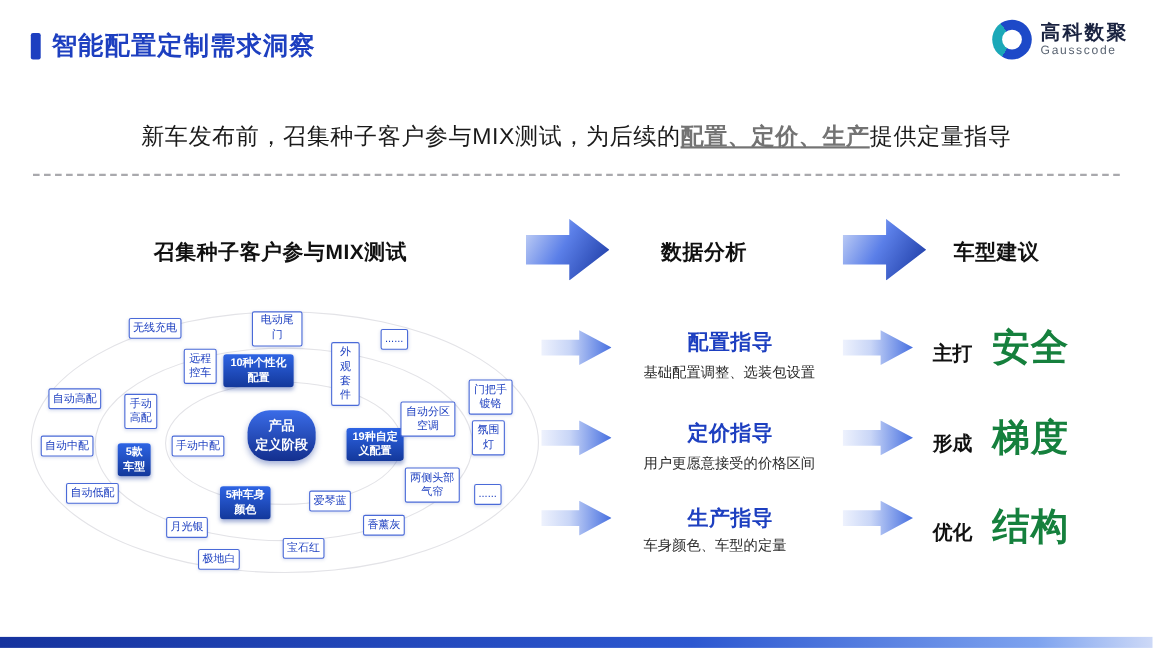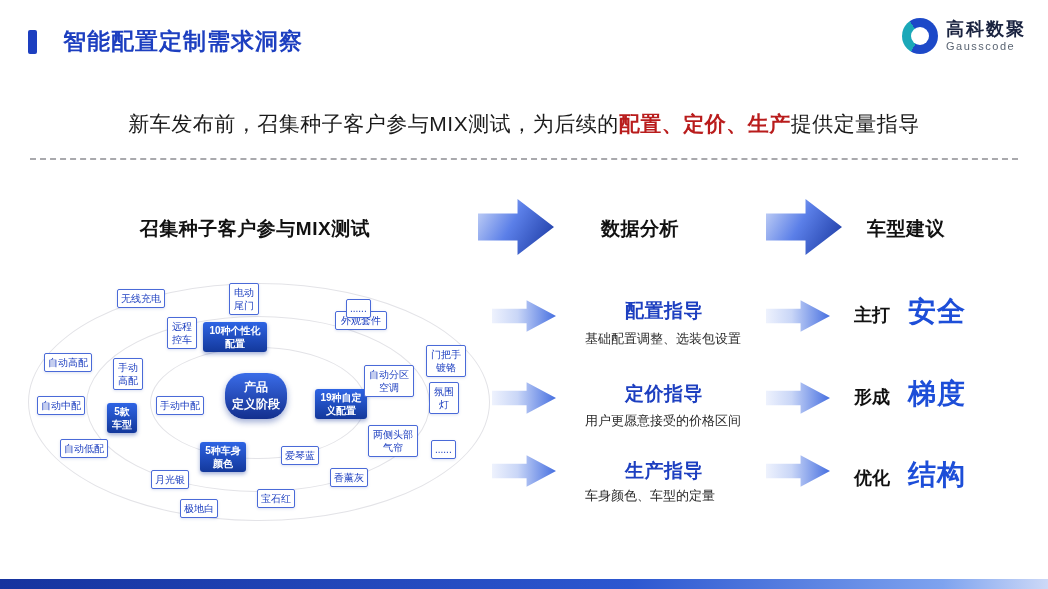--- a/index.html
+++ b/index.html
@@ -1,35 +1,35 @@
 <!DOCTYPE html>
 <html><head>
 <meta charset="utf-8">
 <style>
   * { margin:0; padding:0; box-sizing:border-box; }
   body { font-family:"Liberation Sans","DejaVu Sans",sans-serif; background:#fff; }
   .stage { position:relative; width:1048px; height:589px; background:#fff; overflow:hidden; }
 
   
-  .title-wrap { position:absolute; left:28px; top:26px; display:flex; align-items:center; gap:26px; }
+  .title-wrap { position:absolute; left:28px; top:26px; display:flex; align-items:center; gap:10px; }
   .title-marker { width:9px; height:24px; background:#1d3fc0; border-radius:2px; display:inline-block; }
   .slide-title { font-size:23px; font-weight:bold; color:#1d3fc0; letter-spacing:1px; }
 
   .logo { position:absolute; right:22px; top:18px; display:flex; align-items:center; gap:8px; }
   .logo-icon { width:36px; height:36px; border-radius:50%;
     background:conic-gradient(from 210deg,#1ba8b8 0 115deg,#1d49c8 115deg 360deg); position:relative; }
   .logo-icon::after { content:""; position:absolute; inset:9px; background:#fff; border-radius:50%; }
   .logo-text { display:flex; flex-direction:column; line-height:1.15; }
   .logo-name { font-size:18px; font-weight:bold; color:#1a2340; letter-spacing:2px; }
   .logo-subname { font-size:11px; color:#5a6472; letter-spacing:1.5px; }
 
   
   .subtitle { position:absolute; left:0; top:110px; width:100%; text-align:center;
     font-size:21px; color:#1a1a1a; letter-spacing:0.5px; }
-  .subtitle .hl { color:#b91c1c; font-weight:bold; }
+  .subtitle .hl { color:#737373; font-weight:bold;text-decoration:underline; }
   .divider { position:absolute; left:30px; right:30px; top:158px; border-top:2px dashed #a9a9ad; }
 
   
   .flow-h { position:absolute; top:216px; font-size:19px; font-weight:bold; color:#111; text-align:center; letter-spacing:0.5px; }
   .fh1 { left:60px; width:390px; }
   .fh2 { left:580px; width:120px; }
   .fh3 { left:846px; width:120px; }
 
   
   .arrow-lg { position:absolute; width:76px; height:56px;
@@ -67,21 +67,21 @@
   .an-desc { position:absolute; left:585px; font-size:13px; color:#2a2a2a; }
   .an-t1 { top:298px; } .an-d1 { top:330px; }
   .an-t2 { top:381px; } .an-d2 { top:412px; }
   .an-t3 { top:458px; } .an-d3 { top:487px; }
 
   
   .sg-row { position:absolute; left:835px; width:150px; display:flex; align-items:baseline;
     justify-content:center; gap:18px; }
   .sg1 { top:293px; } .sg2 { top:375px; } .sg3 { top:456px; }
   .sg-prefix { font-size:18px; font-weight:bold; color:#111; }
-  .sg-keyword { font-size:28px; font-weight:bold; color:#1d4ed8; letter-spacing:1px; }
+  .sg-keyword { font-size:34px; font-weight:bold; color:#15803d; letter-spacing:1px; }
 
   .bottom-bar { position:absolute; left:0; bottom:0; width:100%; height:10px;
     background:linear-gradient(90deg,#16339e 0%,#2c57d0 60%,#7ea3ef 90%,#cdd9f7 100%); }
 </style>
 </head>
 <body>
 
 <div class="stage">
 
   <div class="title-wrap">
@@ -116,23 +116,23 @@
     <span>产品</span>
     <span>定义阶段</span>
   </div>
 
   <div class="node cat" style="left:203px;top:322px;width:64px;">10种个性化配置</div>
   <div class="node cat" style="left:107px;top:403px;width:30px;">5款车型</div>
   <div class="node cat" style="left:200px;top:442px;width:46px;">5种车身颜色</div>
   <div class="node cat" style="left:315px;top:389px;width:52px;">19种自定义配置</div>
 
   <div class="node" style="left:117px;top:289px;text-align:center;">无线充电</div>
-  <div class="node multi" style="left:229px;top:283px;width:30px;">电动尾门</div>
+  <div class="node multi" style="left:229px;top:283px;width:46px;font-family:Liberation Mono, monospace;">电动尾门</div>
   <div class="node multi" style="left:167px;top:317px;width:30px;">远程控车</div>
-  <div class="node multi" style="left:301px;top:311px;width:52px;margin-left:34px;">外观套件</div>
+  <div class="node multi" style="left:301px;top:311px;width:26px;">外观套件</div>
   <div class="node" style="left:346px;top:299px;">......</div>
   <div class="node" style="left:44px;top:353px;">自动高配</div>
   <div class="node multi" style="left:113px;top:358px;width:30px;">手动高配</div>
   <div class="node" style="left:37px;top:396px;">自动中配</div>
   <div class="node" style="left:156px;top:396px;">手动中配</div>
   <div class="node" style="left:60px;top:439px;">自动低配</div>
   <div class="node" style="left:151px;top:470px;">月光银</div>
   <div class="node" style="left:180px;top:499px;">极地白</div>
   <div class="node" style="left:257px;top:489px;">宝石红</div>
   <div class="node" style="left:281px;top:446px;">爱琴蓝</div>

